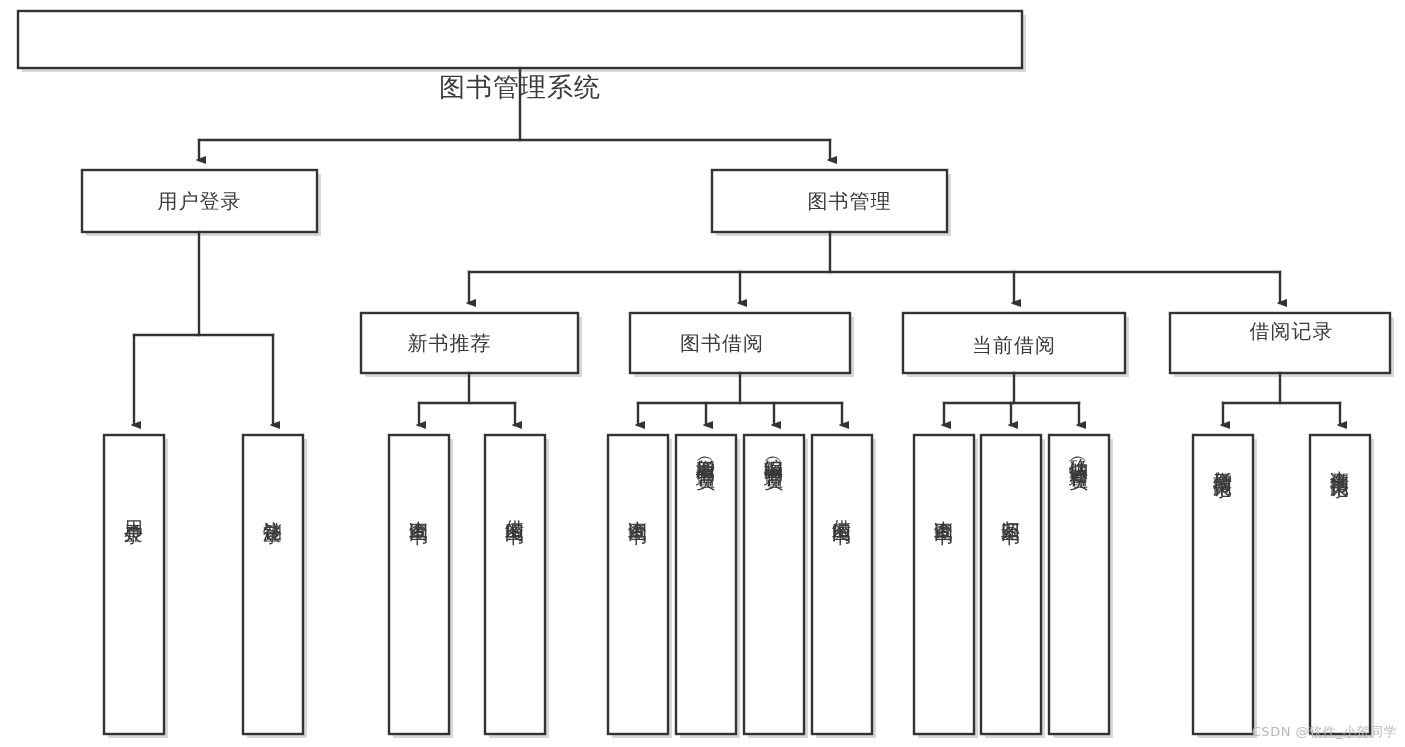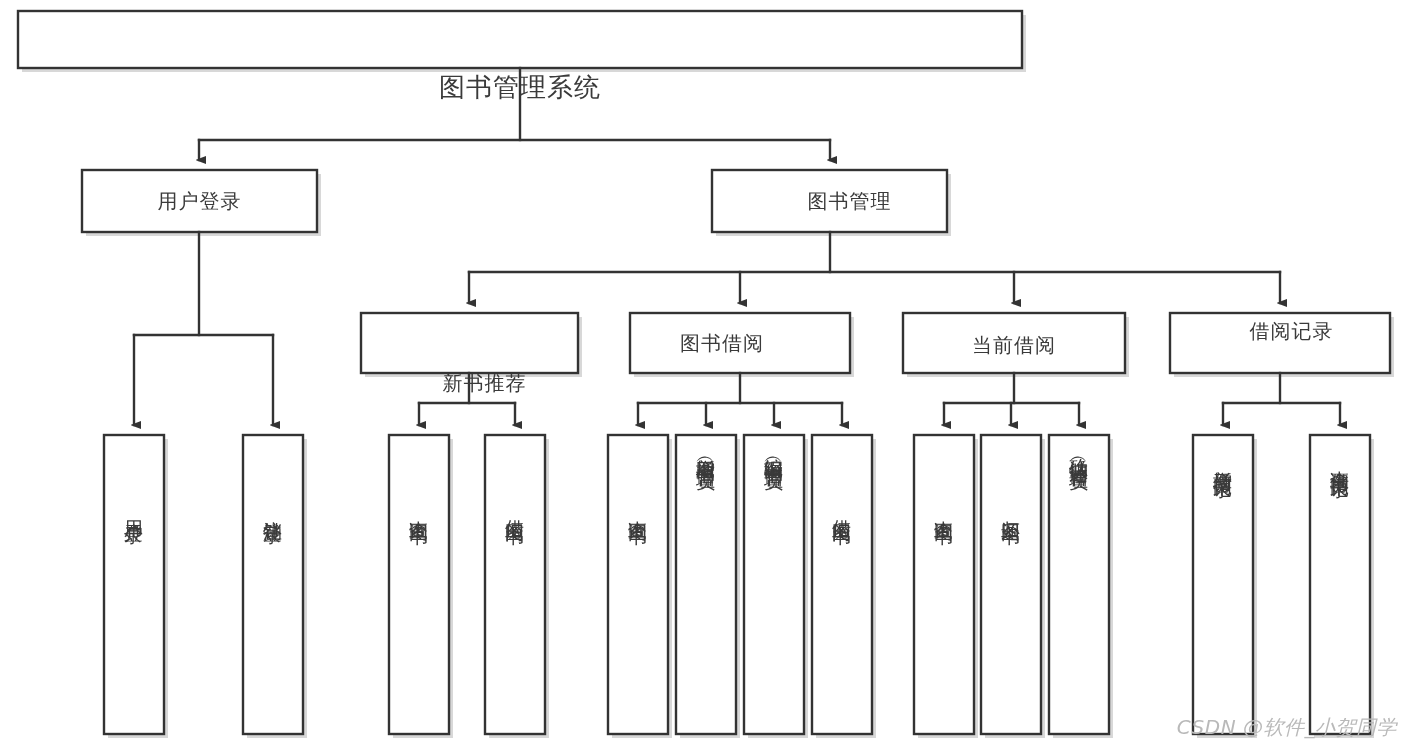--- a/index.html
+++ b/index.html
@@ -72,26 +72,25 @@
     pointer-events: none;
   }
   .root-label {
     font-size: 26px;
     margin-top: 48px;
   }
   #watermark {
     position: absolute;
     right: 8px;
     bottom: 6px;
-    font-size: 20px;
+    font-size: 13px;
     color: #b9b9b9;
     letter-spacing: 0.5px;
     font-family: "DejaVu Sans", "Liberation Sans", sans-serif;
     white-space: nowrap;
-    font-style: italic;
   }
 </style>
 </head>
 <body>
 
 <div id="diagram-root">
 
   <svg id="tree-svg" viewBox="0 0 1405 747">
     <defs>
       <marker id="arrow" markerWidth="10" markerHeight="10" refX="5" refY="7" orient="auto" markerUnits="userSpaceOnUse">
@@ -222,21 +221,21 @@
       <rect class="node-shadow" x="1314" y="439" width="60" height="299"></rect>
       <rect class="node-box" x="1310" y="435" width="60" height="299"></rect>
     </g>
   </svg>
 
   <div class="hbox-label root-label" style="left:18px; top:11px; width:1004px; height:57px;">图书管理系统</div>
 
   <div class="hbox-label" style="left:82px; top:170px; width:235px; height:62px;">用户登录</div>
   <div class="hbox-label" style="left:692px; top:170px; width:235px; height:62px;margin-left:40px;">图书管理</div>
 
-  <div class="hbox-label" style="left:376px; top:313px; width:217px; height:60px;margin-top:40px;">新书推荐</div>
+  <div class="hbox-label" style="left:341px; top:313px; width:217px; height:60px;">新书推荐</div>
   <div class="hbox-label" style="left:612px; top:313px; width:220px; height:60px;">图书借阅</div>
   <div class="hbox-label" style="left:903px; top:313px; width:222px; height:64px;">当前借阅</div>
   <div class="hbox-label" style="left:1170px; top:301px; width:243px; height:60px;">借阅记录</div>
 
   <div class="leaf-label-wrap" style="left:104px; top:505px; width:60px; height:229px;">
     <span class="leaf-label">用户登录</span>
   </div>
   <div class="leaf-label-wrap" style="left:243px; top:505px; width:60px; height:229px;">
     <span class="leaf-label">注销登录</span>
   </div>

